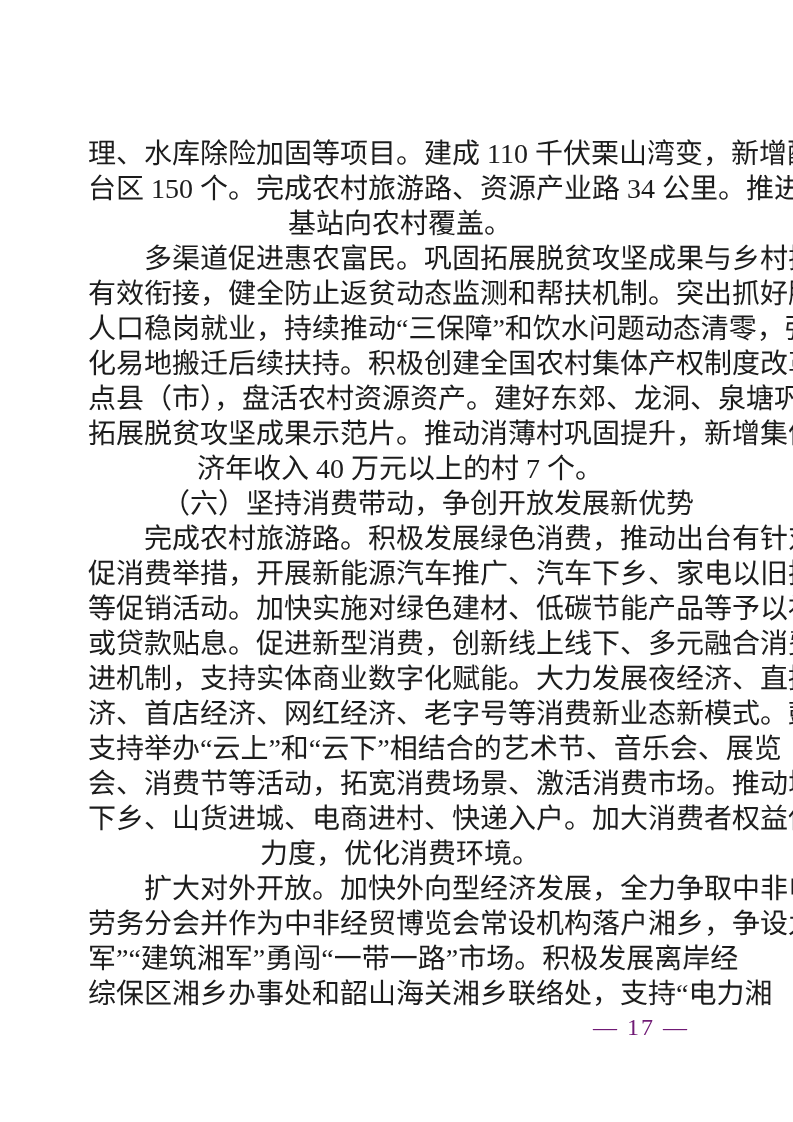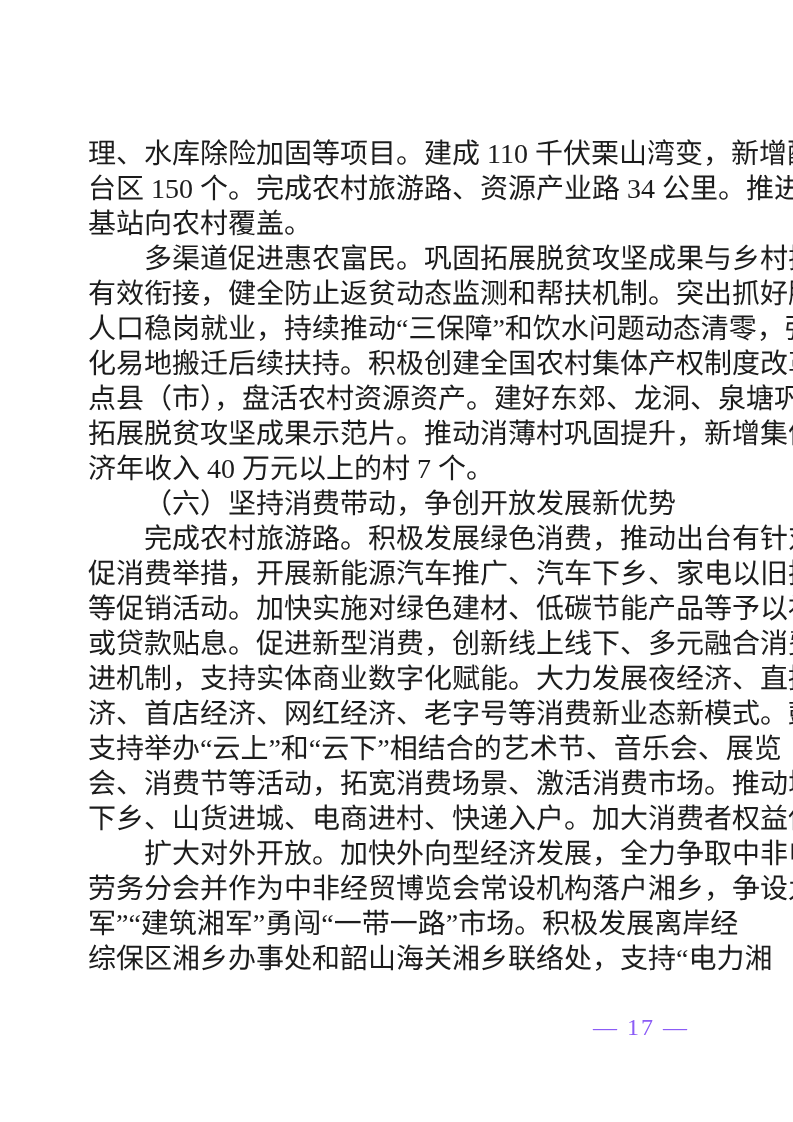--- a/index.html
+++ b/index.html
@@ -20,40 +20,40 @@
     top: 136px;
     width: 624px;
     color: #1c1c1c;
   }
   .line {
     height: 35px;
     line-height: 35px;
     font-size: 28px;
     white-space: nowrap;
     overflow: visible;
-    text-align: left;
+    text-align: center;
   }
   .line.just {
     text-align: justify;
     text-align-last: justify;
     text-justify: inter-ideograph;
   }
   .line.ind {
     padding-left: 56px;
   }
   .line b {
     font-weight: 400;
   }
   .page-footer {
     position: absolute;
     top: 1012px;
     right: 104px;
     font-size: 24px;
     line-height: 30px;
-    color: #8b5cf6;
+    color: #701a75;
     letter-spacing: 2px;
   }
 </style>
 </head>
 <body>
 
 <div class="page">
   <div class="text-block">
       <div class="line just"><span>理、水库除险加固等项目。建成 110 千伏栗山湾变，新增配变</span></div>
       <div class="line just"><span>台区 150 个。完成农村旅游路、资源产业路 34 公里。推进 5G</span></div>
@@ -68,19 +68,20 @@
       <div class="line ind"><b>（六）坚持消费带动，争创开放发展新优势</b></div>
       <div class="line just ind"><b>完成农村旅游路。</b><span>积极发展绿色消费，推动出台有针对性的</span></div>
       <div class="line just"><span>促消费举措，开展新能源汽车推广、汽车下乡、家电以旧换新</span></div>
       <div class="line just"><span>等促销活动。加快实施对绿色建材、低碳节能产品等予以补贴</span></div>
       <div class="line just"><span>或贷款贴息。促进新型消费，创新线上线下、多元融合消费促</span></div>
       <div class="line just"><span>进机制，支持实体商业数字化赋能。大力发展夜经济、直播经</span></div>
       <div class="line just"><span>济、首店经济、网红经济、老字号等消费新业态新模式。鼓励</span></div>
       <div class="line just"><span>支持举办“云上”和“云下”相结合的艺术节、音乐会、展览</span></div>
       <div class="line just"><span>会、消费节等活动，拓宽消费场景、激活消费市场。推动城品</span></div>
       <div class="line just"><span>下乡、山货进城、电商进村、快递入户。加大消费者权益保护</span></div>
+      <div class="line"><span>力度，优化消费环境。</span></div>
       <div class="line just ind"><b>扩大对外开放。</b><span>加快外向型经济发展，全力争取中非电力</span></div>
       <div class="line just"><span>劳务分会并作为中非经贸博览会常设机构落户湘乡，争设九华</span></div>
       <div class="line just"><span>军”“建筑湘军”勇闯“一带一路”市场。积极发展离岸经</span></div>
       <div class="line just"><span>综保区湘乡办事处和韶山海关湘乡联络处，支持“电力湘</span></div>
     </div>
   <div class="page-footer">— 17 —</div>
 </div>
 
 </body></html>

